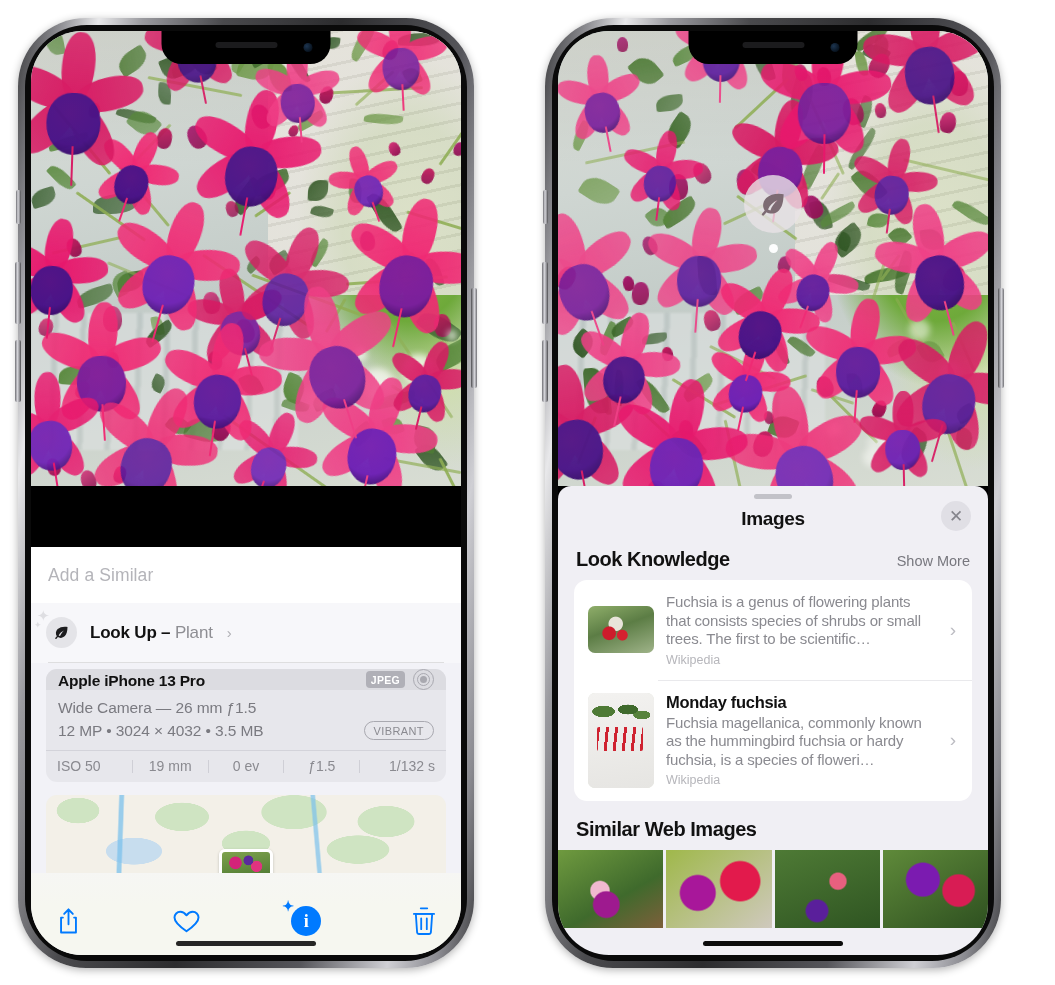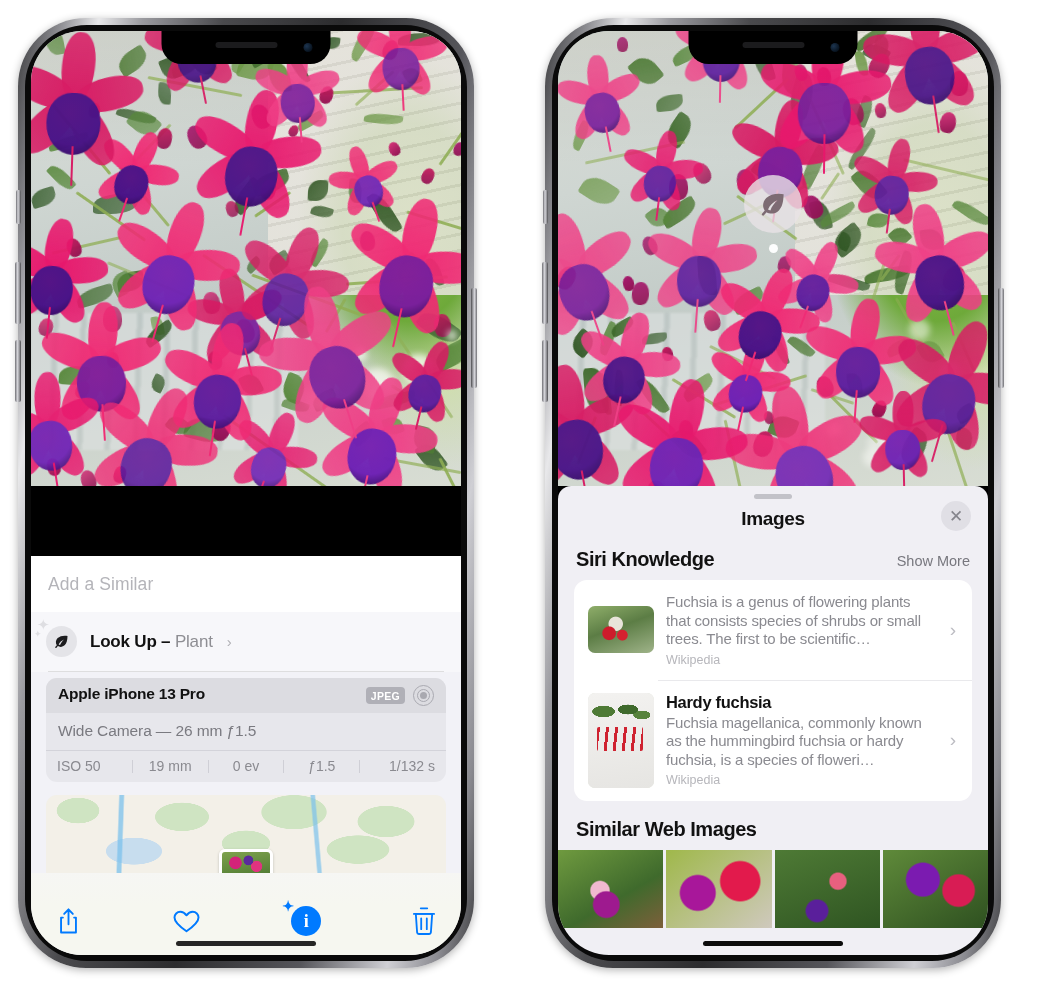--- a/index.html
+++ b/index.html
@@ -80,21 +80,21 @@
   .chev{color:#b0b0b5;font-size:15px;margin-left:1px;}
 
   .meta-block{padding:13px 17px 10px;background:#f7f7fa;}
   .meta-line1{display:flex;align-items:baseline;justify-content:space-between;}
   .meta-date{font-size:16.5px;font-weight:700;color:#111;letter-spacing:-.25px;}
   .adjust{font-size:16.5px;color:#007aff;}
   .meta-line2{display:flex;align-items:center;gap:8px;margin-top:7px;}
   .meta-file{font-size:16px;color:#6f6f75;}
 
   .exif-card{margin:6px 15px 0;border-radius:11px;overflow:hidden;background:#e7e7ec;font-size:15px;}
-  .exif-head{display:flex;align-items:flex-start;justify-content:space-between;padding:7px 12px;background:#dcdce1;}
+  .exif-head{display:flex;align-items:flex-end;justify-content:space-between;padding:0 12px;background:#dcdce1;}
   .exif-dev{font-size:15.5px;font-weight:700;color:#111;letter-spacing:-.2px;}
   .exif-head-r{display:flex;align-items:center;gap:8px;}
   .jpeg-pill{background:#b0b0b7;color:#fff;font-size:10.5px;font-weight:700;padding:2.5px 5px;border-radius:4px;letter-spacing:.3px;}
   .aperture-ic{width:19px;height:19px;border-radius:50%;border:1.6px solid #a9a9b0;position:relative;}
   .aperture-ic:before{content:"";position:absolute;inset:2.6px;border-radius:50%;border:1.4px solid #a9a9b0;}
   .aperture-ic:after{content:"";position:absolute;inset:6px;border-radius:50%;background:#a9a9b0;}
   .exif-body{padding:9px 12px 10px;}
   .exif-lens{font-size:15.5px;color:#7a7a80;letter-spacing:-.1px;}
   .exif-row2{display:flex;align-items:center;justify-content:space-between;margin-top:4px;}
   .exif-size{font-size:15.5px;color:#7a7a80;letter-spacing:-.1px;}
@@ -566,20 +566,24 @@
       <div class="exif-card">
         <div class="exif-head">
           <span class="exif-dev">Apple iPhone 13 Pro</span>
           <span class="exif-head-r">
             <span class="jpeg-pill">JPEG</span>
             <span class="aperture-ic"></span>
           </span>
         </div>
         <div class="exif-body">
           <div class="exif-lens">Wide Camera — 26 mm ƒ1.5</div>
+          <div class="exif-row2">
+            <span class="exif-size">12 MP • 3024 × 4032 • 3.5 MB</span>
+            <span class="vibrant">VIBRANT</span>
+          </div>
         </div>
         <div class="exif-foot" id="exifStats">
             <span class="val">ISO 50</span>
             <i class="sep"></i>
             <span class="val">19 mm</span>
             <i class="sep"></i>
             <span class="val">0 ev</span>
             <i class="sep"></i>
             <span class="val">ƒ1.5</span>
             <i class="sep"></i>
@@ -979,41 +983,41 @@
     </div>
 
     <div class="results-sheet" style="top:455px;">
       <div class="grabber"></div>
       <div class="res-head">
         <span class="res-title">Images</span>
         <span class="close-btn">✕</span>
       </div>
 
       <div class="sec-head">
-        <span class="sec-title">Siri Knowledge</span>
+        <span class="sec-title">Look Knowledge</span>
         <span class="show-more">Show More</span>
       </div>
 
       <div class="know-card" id="knowCard">
           <div class="know-row">
             <div class="k-thumb a">
               <div class="kt-a"></div>
             </div>
             <div class="k-body">
               <div class="k-desc">Fuchsia is a genus of flowering plants that consists species of shrubs or small trees. The first to be scientific…</div>
               <div class="k-src">Wikipedia</div>
             </div>
             <div class="k-chev">›</div>
           </div>
           <div class="know-row">
             <div class="k-thumb b">
               <div class="kt-b"></div>
             </div>
             <div class="k-body">
-              <div class="k-title">Hardy fuchsia</div>
+              <div class="k-title">Monday fuchsia</div>
               <div class="k-desc">Fuchsia magellanica, commonly known as the hummingbird fuchsia or hardy fuchsia, is a species of floweri…</div>
               <div class="k-src">Wikipedia</div>
             </div>
             <div class="k-chev">›</div>
           </div>
         </div>
 
       <div class="sim-title">Similar Web Images</div>
       <div class="sim-grid" id="simGrid">
           <div class="sim-cell s1"></div>

